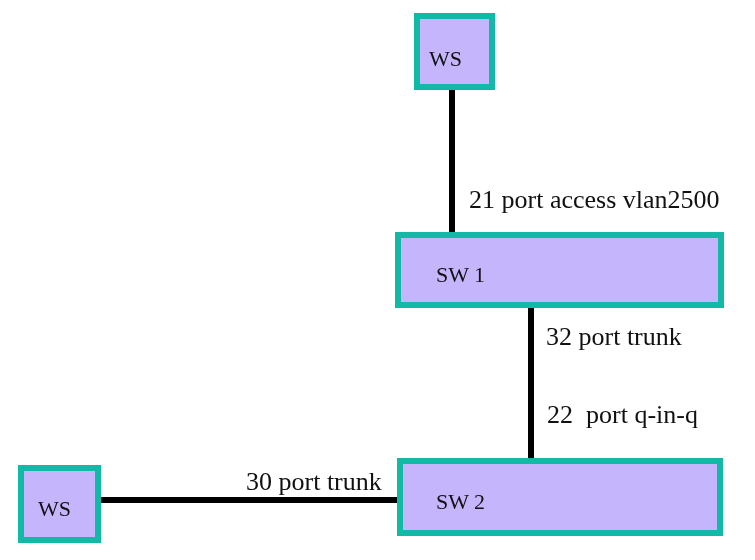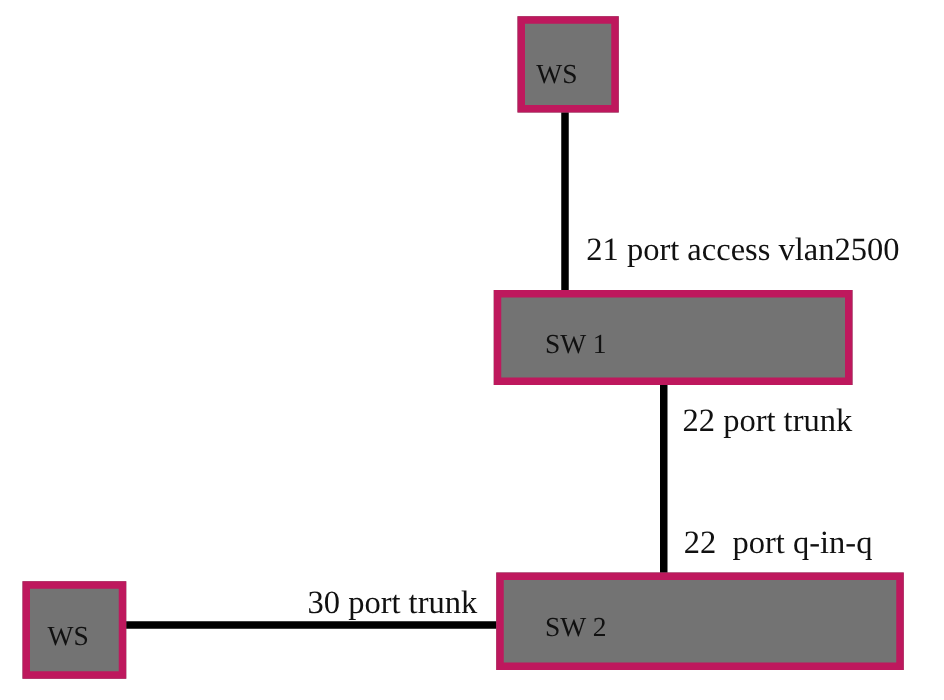--- a/index.html
+++ b/index.html
@@ -11,22 +11,22 @@
       width: 755px;
       height: 560px;
       position: relative;
       overflow: hidden;
       font-family: "Liberation Serif", "DejaVu Serif", serif;
       color: #111111;
     }
     .box {
       position: absolute;
       box-sizing: border-box;
-      border: 6px solid #be185d;
-      background: #737373;
+      border: 6px solid #14b8a6;
+      background: #c4b5fd;
     }
     .line {
       position: absolute;
       background: #000000;
     }
     .label {
       position: absolute;
       font-size: 26px;
       white-space: nowrap;
       line-height: 1;
@@ -42,28 +42,28 @@
 <body>
 
 <div class="line" style="left:449px; top:86px; width:6px; height:150px;"></div>
 <div class="line" style="left:528px; top:303px; width:6px; height:158px;"></div>
 <div class="line" style="left:97px; top:497px; width:303px; height:6px;"></div>
 
 <div class="box" style="left:414px; top:13px; width:81px; height:77px;">
   <span class="box-text" style="left:9px; top:29px;">WS</span>
 </div>
 
-<div class="box" style="left:395px; top:232px; width:287px; height:76px;">
+<div class="box" style="left:395px; top:232px; width:329px; height:76px;">
   <span class="box-text" style="left:35px; top:26px;">SW 1</span>
 </div>
 
 <div class="box" style="left:397px; top:458px; width:326px; height:78px;">
   <span class="box-text" style="left:33px; top:27px;">SW 2</span>
 </div>
 
 <div class="box" style="left:18px; top:465px; width:83px; height:78px;">
   <span class="box-text" style="left:14px; top:27px;">WS</span>
 </div>
 
 <span class="label" style="left:469px; top:187px;">21 port access vlan2500</span>
-<span class="label" style="left:546px; top:324px;">22 port trunk</span>
-<span class="label" style="left:547px; top:421px; white-space:pre;">22  port q-in-q</span>
+<span class="label" style="left:546px; top:324px;">32 port trunk</span>
+<span class="label" style="left:547px; top:402px; white-space:pre;">22  port q-in-q</span>
 <span class="label" style="left:246px; top:469px;">30 port trunk</span>
 
 </body></html>

